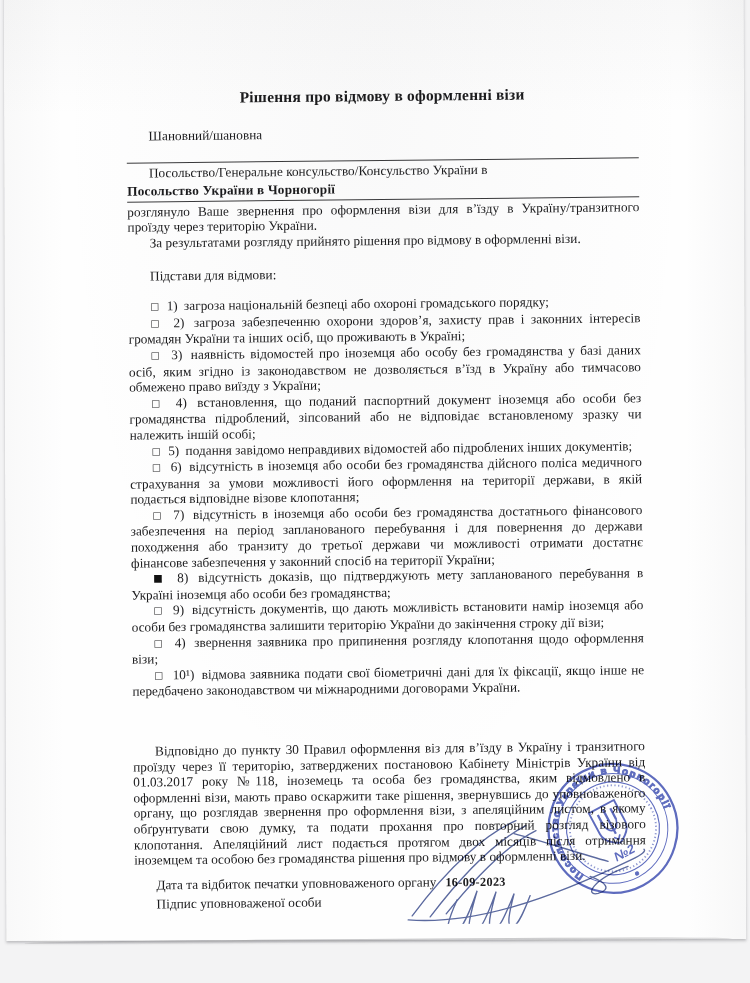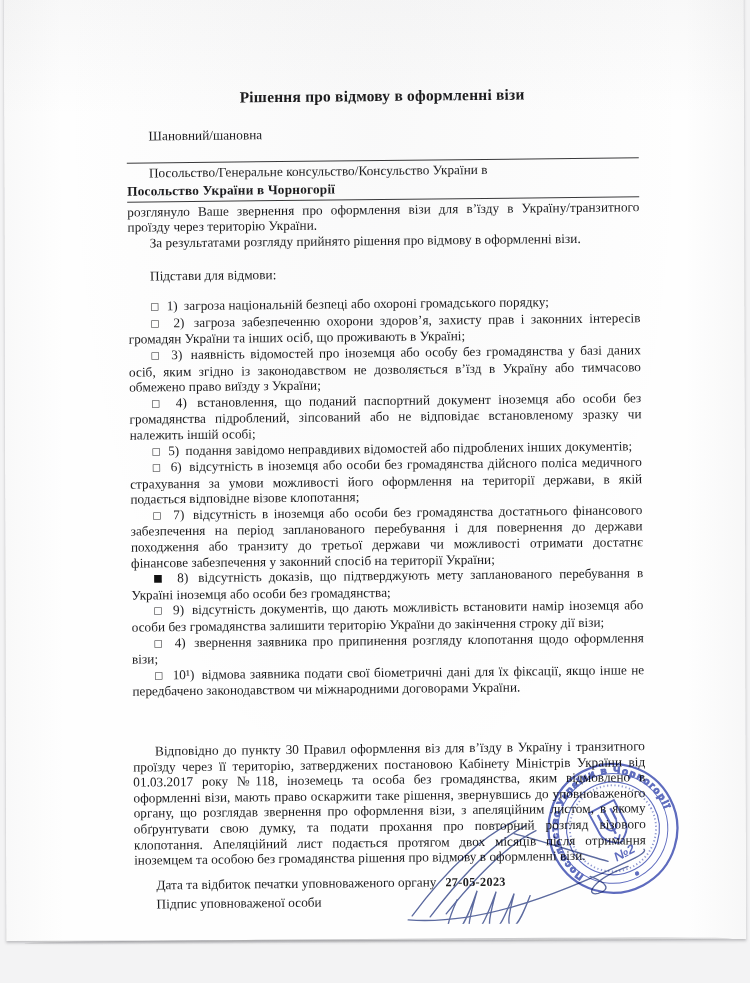--- a/index.html
+++ b/index.html
@@ -102,21 +102,21 @@
         <p class="ground"><span class="box">□</span> <span class="num">7)</span><span> відсутність в іноземця або особи без громадянства достатнього фінансового забезпечення на період запланованого перебування і для повернення до держави походження або транзиту до третьої держави чи можливості отримати достатнє фінансове забезпечення у законний спосіб на території України;</span></p>
         <p class="ground"><span class="box checked">■</span> <span class="num">8)</span><span> відсутність доказів, що підтверджують мету запланованого перебування в Україні іноземця або особи без громадянства;</span></p>
         <p class="ground"><span class="box">□</span> <span class="num">9)</span><span> відсутність документів, що дають можливість встановити намір іноземця або особи без громадянства залишити територію України до закінчення строку дії візи;</span></p>
         <p class="ground"><span class="box">□</span> <span class="num">4)</span><span> звернення заявника про припинення розгляду клопотання щодо оформлення візи;</span></p>
         <p class="ground"><span class="box">□</span> <span class="num">10¹)</span><span> відмова заявника подати свої біометричні дані для їх фіксації, якщо інше не передбачено законодавством чи міжнародними договорами України.</span></p>
       </div>
 
     <p class="appeal">Відповідно до пункту 30 Правил оформлення віз для в’їзду в Україну і транзитного проїзду через її територію, затверджених постановою Кабінету Міністрів України від 01.03.2017 року №118, іноземець та особа без громадянства, яким відмовлено в оформленні візи, мають право оскаржити таке рішення, звернувшись до уповноваженого органу, що розглядав звернення про оформлення візи, з апеляційним листом, в якому обґрунтувати свою думку, та подати прохання про повторний розгляд візового клопотання. Апеляційний лист подається протягом двох місяців після отримання іноземцем та особою без громадянства рішення про відмову в оформленні візи.</p>
 
     <p class="date-line">
-      <span>Дата та відбиток печатки уповноваженого органу</span><span class="date-value">27-05-2023</span>
+      <span>Дата та відбиток печатки уповноваженого органу</span><span class="date-value">16-09-2023</span>
     </p>
     <p class="sign-line">Підпис уповноваженої особи</p>
   </div>
 
   <svg class="signature-svg" viewBox="0 0 278 120">
     <path d="M18,112 C55,62 92,30 122,17"></path>
     <path d="M36,113 C72,66 104,36 132,22"></path>
     <path d="M52,110 C86,68 116,40 142,27"></path>
     <path d="M63,96 c-9,20 -13,33 -5,34 c9,1 19,-26 25,-43 c-7,24 -12,42 -4,42 c8,0 17,-25 23,-41 c-6,22 -10,38 -3,38 c7,0 15,-22 21,-36 c-5,19 -8,33 -2,33 c6,0 13,-18 18,-31"></path>
     <path d="M14,116 C80,121 152,97 238,56 C248,51 252,48 250,46"></path>

